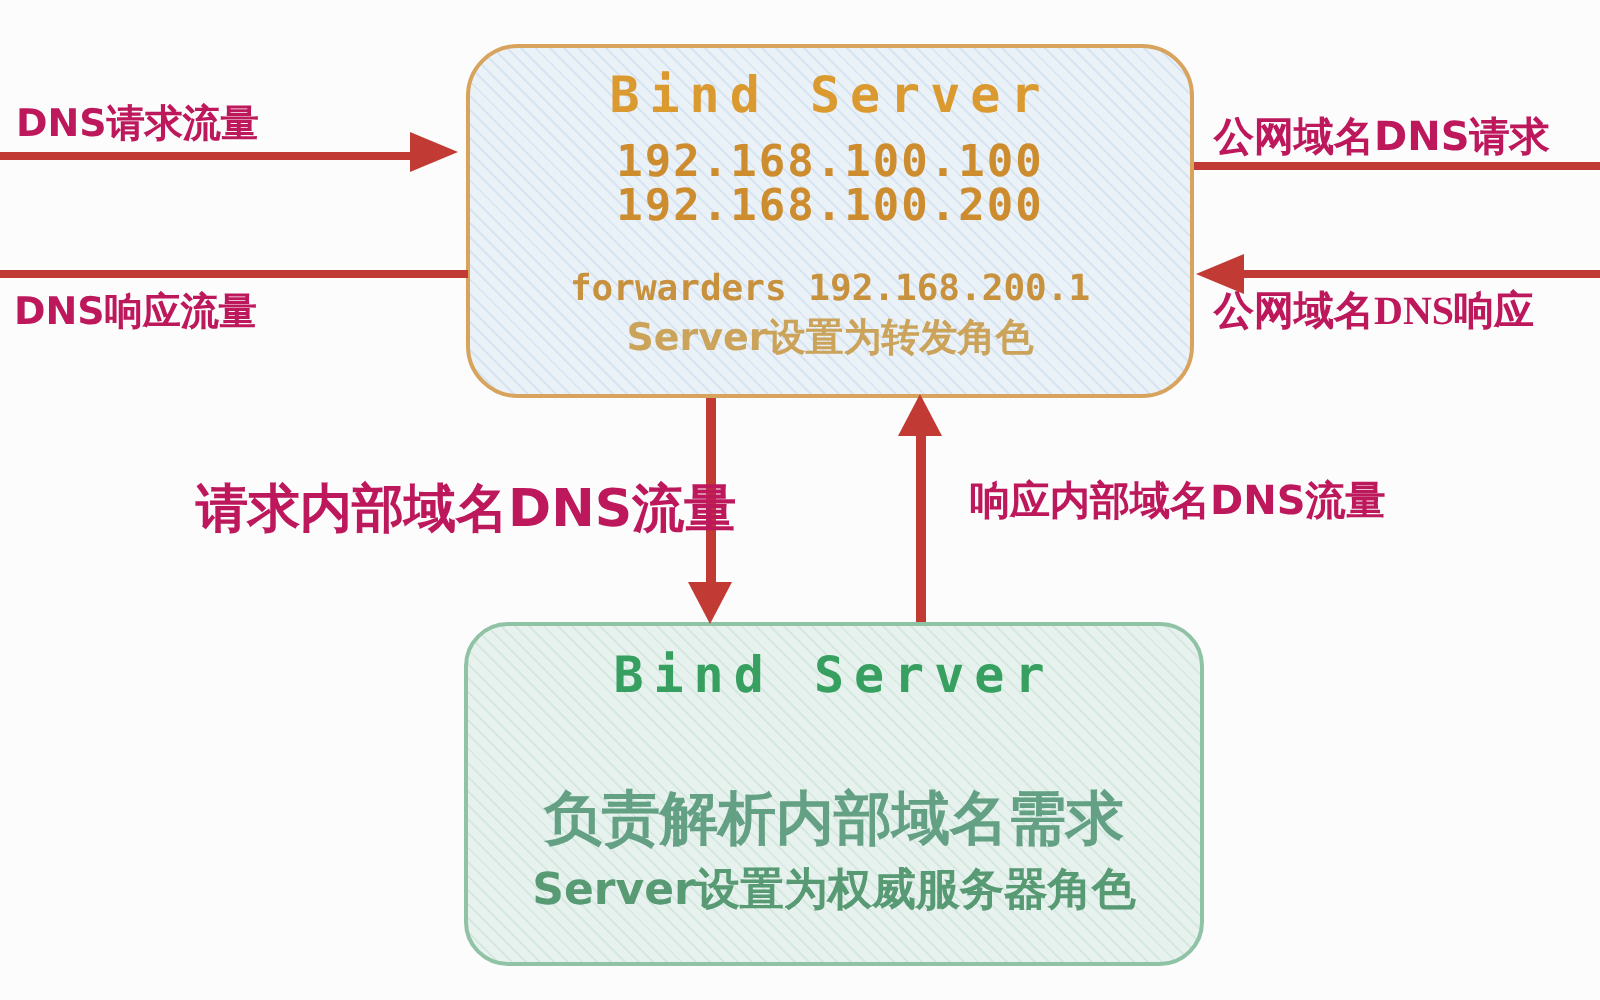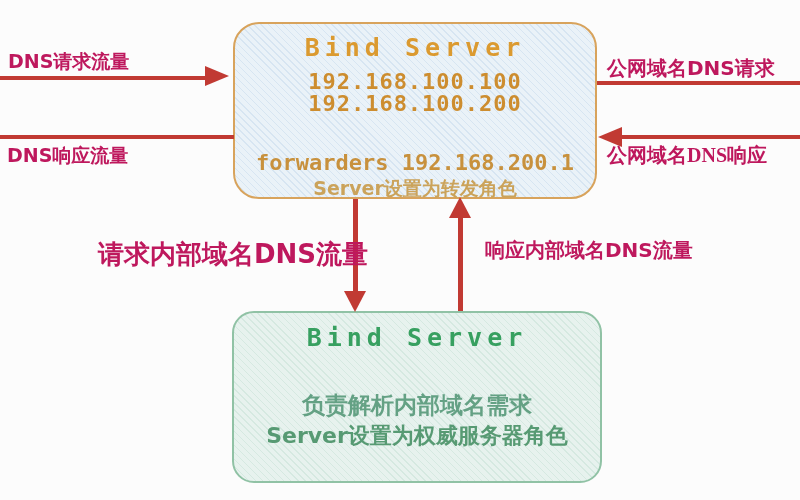--- a/index.html
+++ b/index.html
@@ -33,31 +33,31 @@
   .mono{font-family:"DejaVu Sans Mono", monospace;}
 
   .node-top .box-title{
     margin-top:9px;font-size:25px;font-weight:bold;letter-spacing:5px;color:#db9a30;
   }
   .node-top .ip{
     font-size:22px;font-weight:bold;letter-spacing:1px;color:#cd8d2f;line-height:22px;
   }
   .ip-first{margin-top:9px;}
   .node-top .fwd{
-    margin-top:35px;font-size:22px;font-weight:bold;letter-spacing:0px;color:#c8913d;white-space:nowrap;
+    margin-top:19px;font-size:18px;font-weight:bold;letter-spacing:0px;color:#c8913d;white-space:nowrap;
   }
   .node-top .role{
     margin-top:1px;font-size:19px;font-weight:bold;color:#cba35a;white-space:nowrap;
   }
 
   .node-bottom .box-title{
     margin-top:10px;font-size:25px;font-weight:bold;letter-spacing:5px;color:#37a060;
   }
   .node-bottom .desc{
-    margin-top:38px;font-size:23px;font-weight:bold;color:#64a184;white-space:nowrap;
+    margin-top:38px;font-size:29px;font-weight:bold;color:#64a184;white-space:nowrap;
   }
   .node-bottom .role{
     font-size:22px;font-weight:bold;color:#579a73;white-space:nowrap;
   }
 
   
   .hline,.vline{position:absolute;background:#c13a33;}
   .hline{height:4px;}
   .vline{width:5px;}
   .line-left-request{left:0;top:76px;width:206px;}

